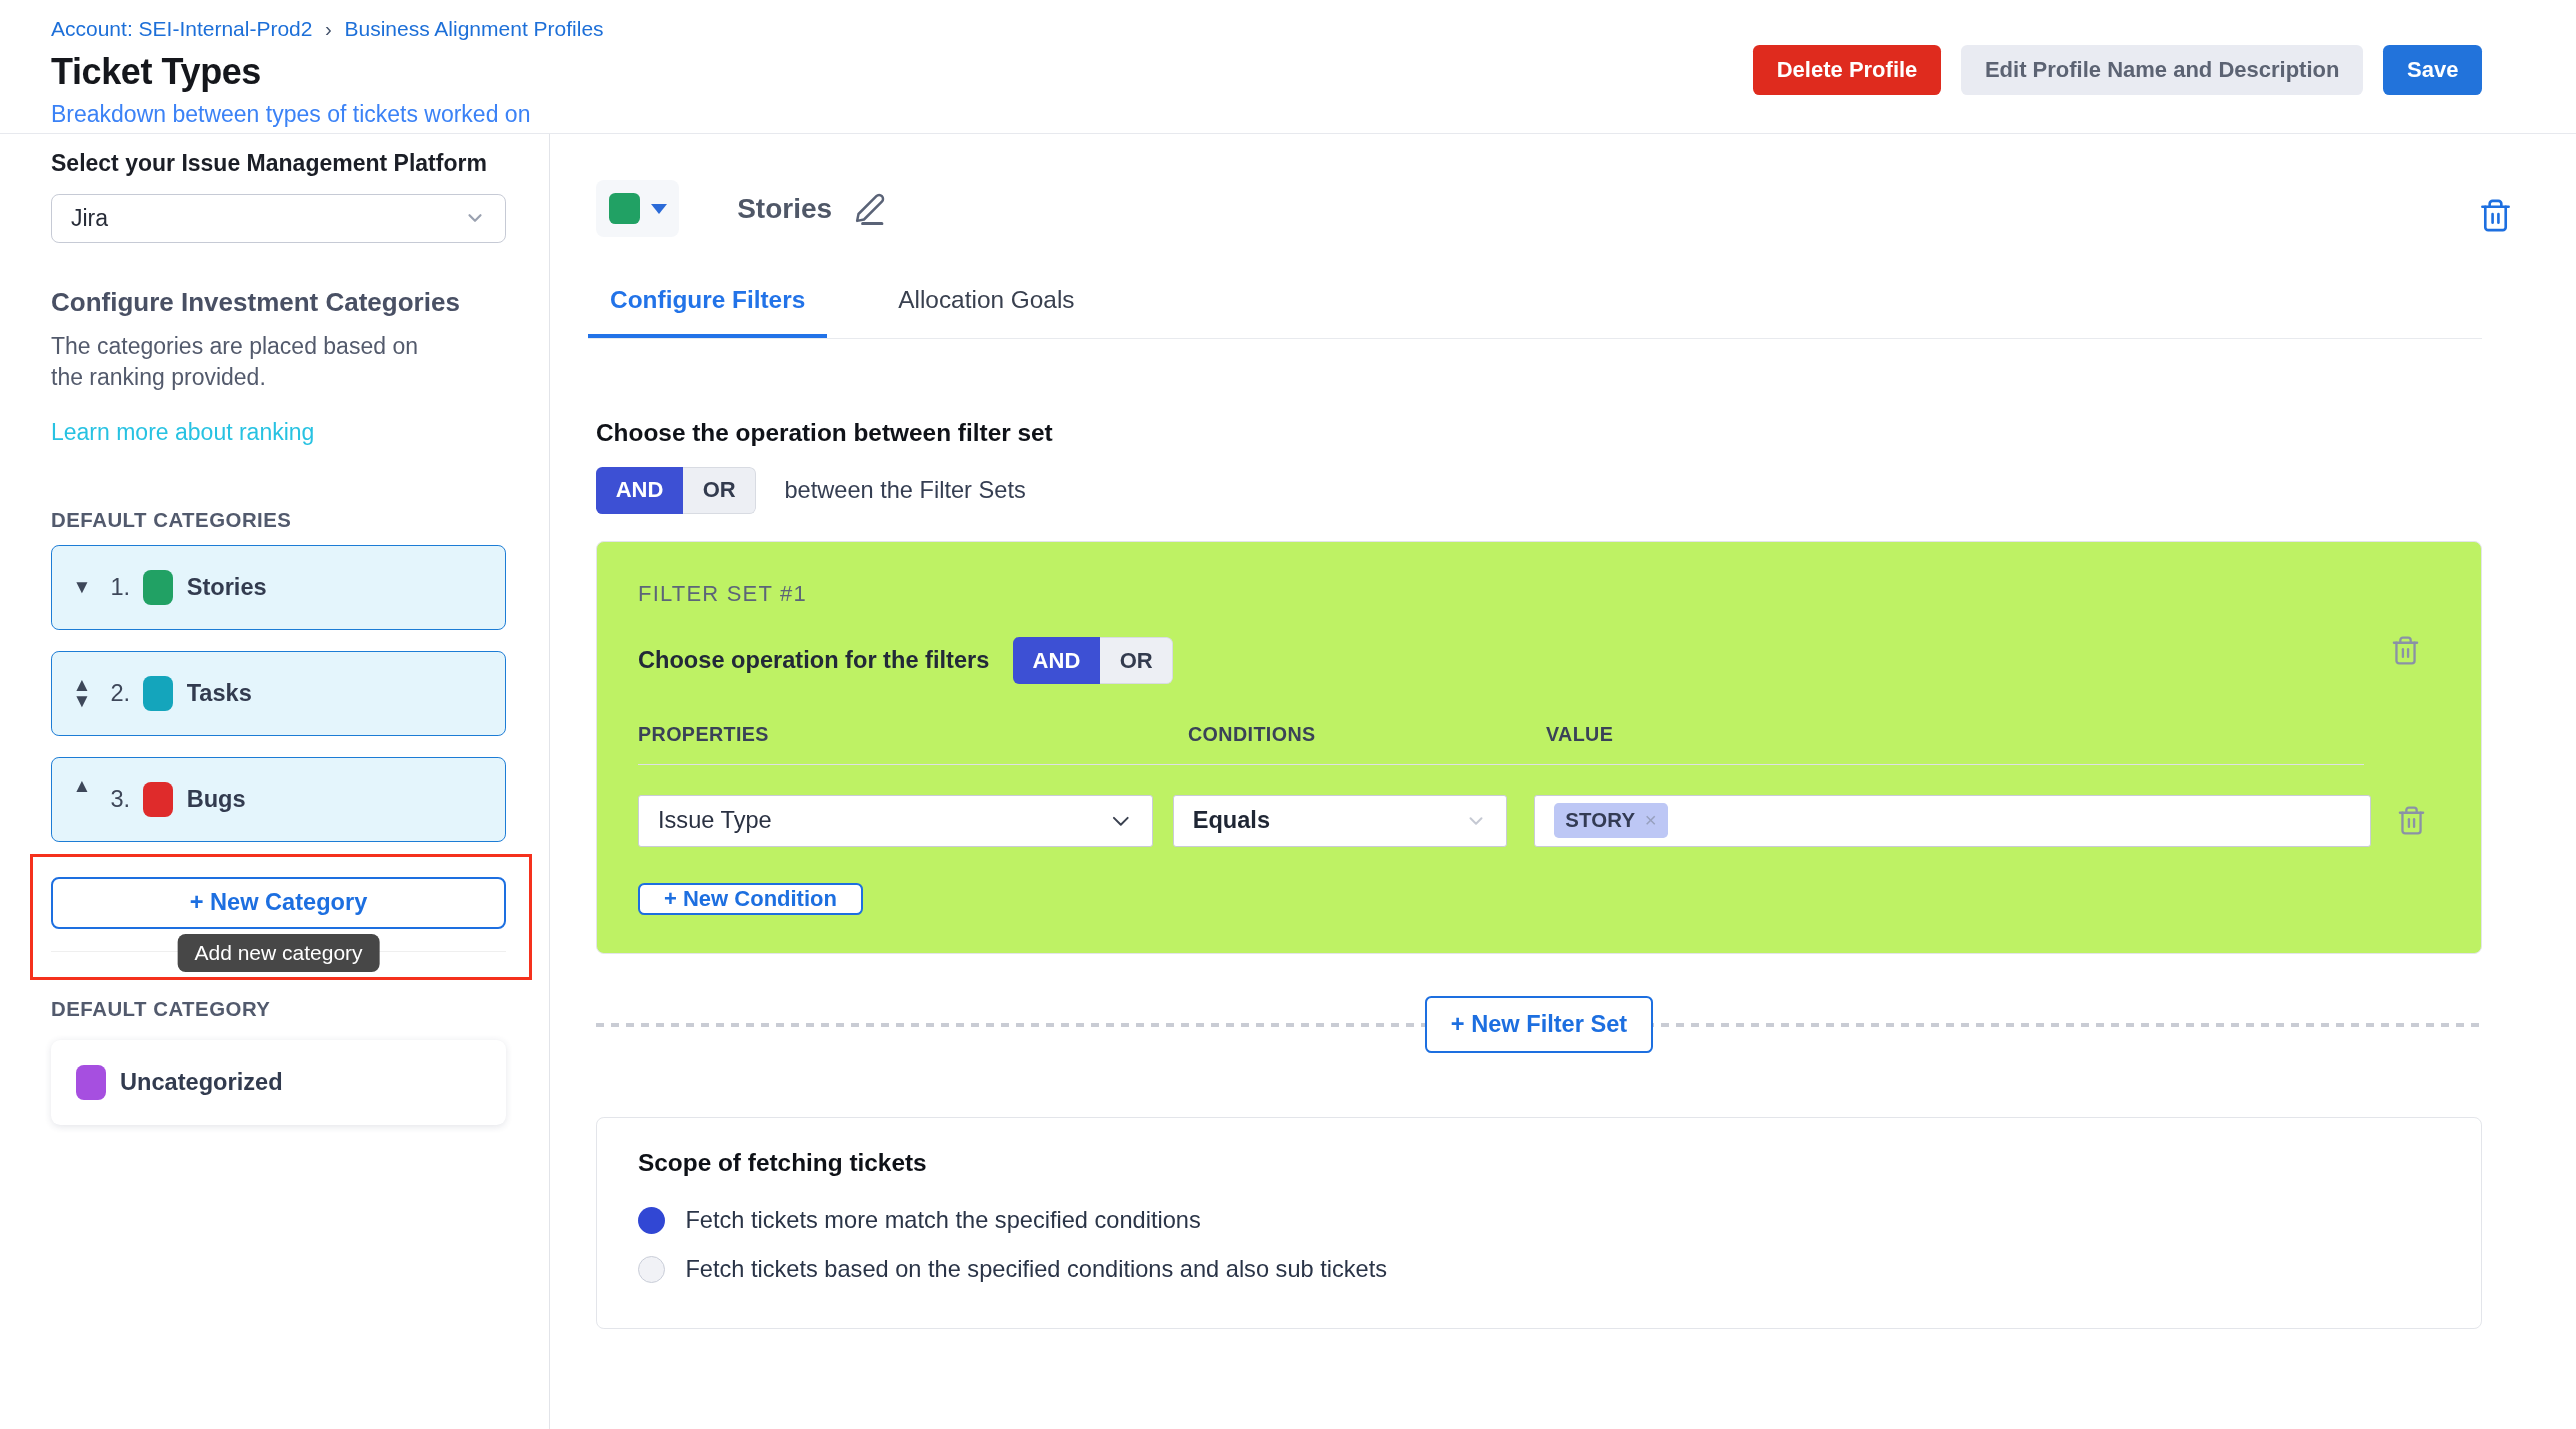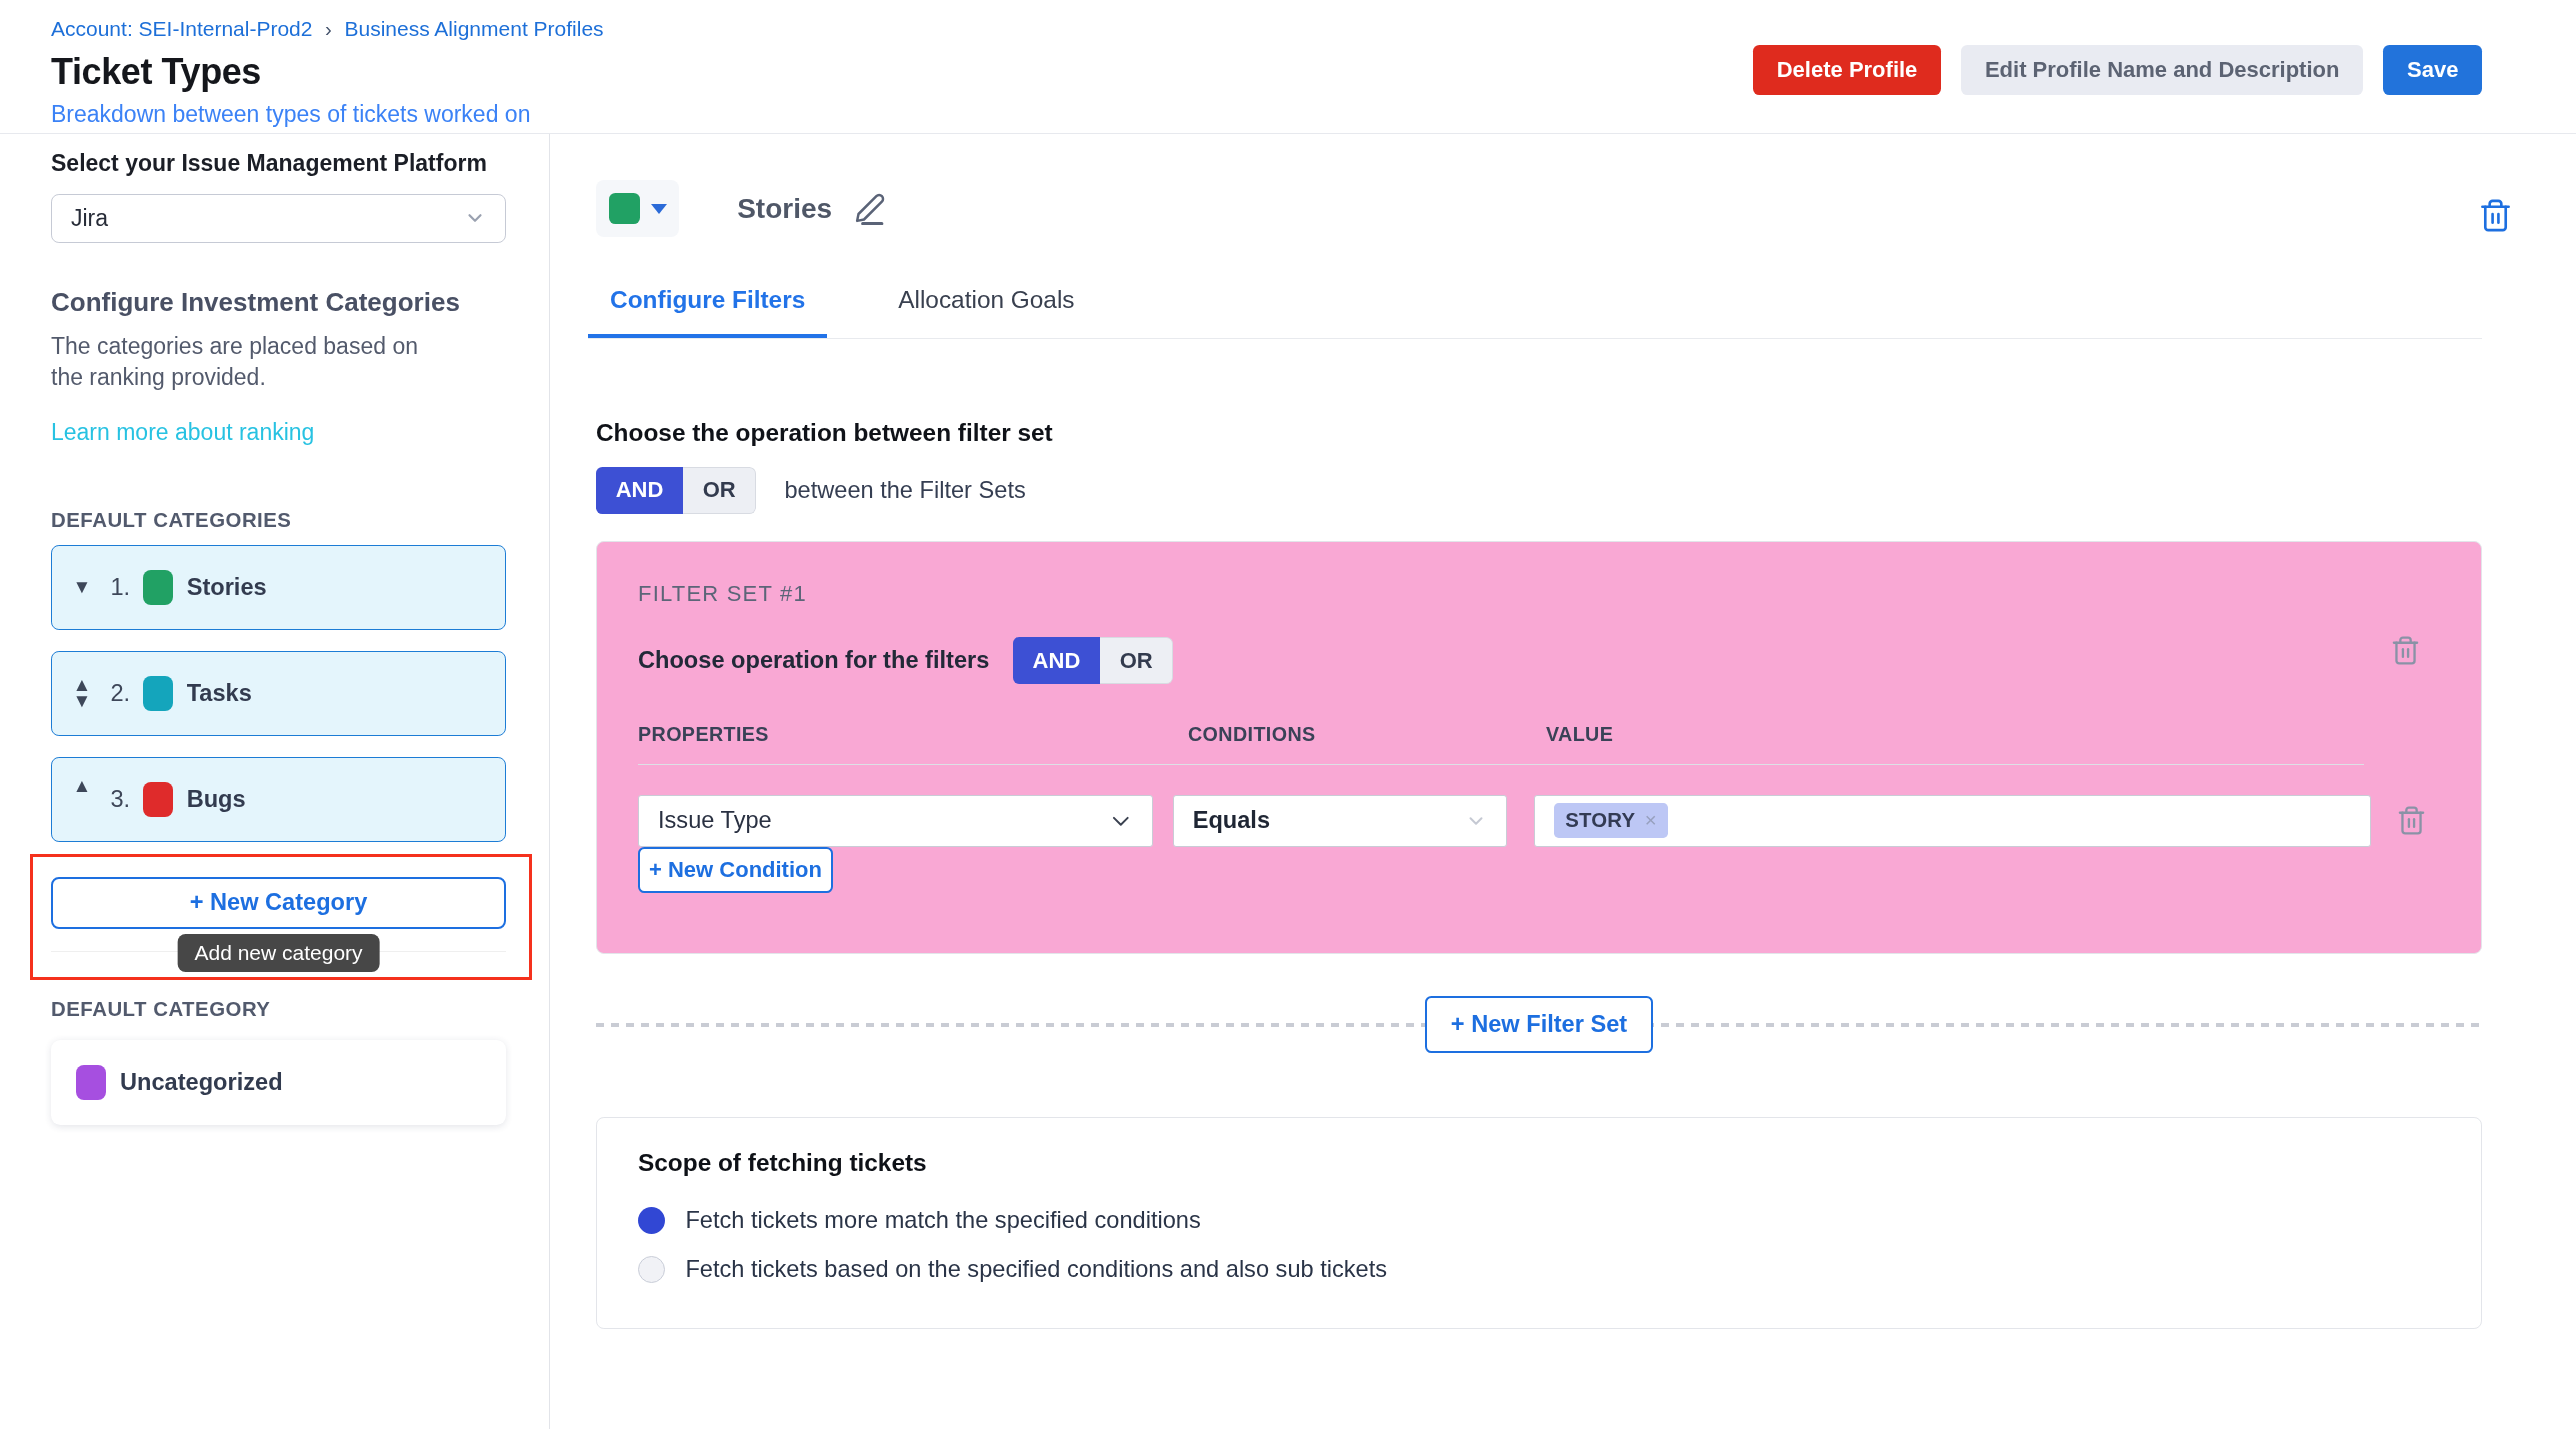--- a/index.html
+++ b/index.html
@@ -82,41 +82,41 @@
   .toggle-row { margin-top:20.4px; display:flex; align-items:center; }
   .seg-toggle { display:inline-flex; height:47px; border-radius:6.3px; overflow:hidden; }
   .seg { display:inline-flex; align-items:center; justify-content:center; font-size:22px;
          font-weight:bold; padding:0 19.7px; cursor:pointer; }
   .seg.on { background:#3D50D4; color:#fff; }
   .seg.off { background:#EDEFF4; color:#333B4E; border:0.8px solid #D8DBE2; border-left:none;
              border-radius:0 6.3px 6.3px 0; }
   .between-text { margin-left:28px; font-size:23.6px; color:#353E52; }
 
   .filter-panel { margin-top:27.5px; position:relative; width:1886px; height:413px;
-                  background:#f9a8d4; border:0.8px solid #E3E5EA; border-radius:7.9px; padding:39px 41px 0; }
+                  background:#bef264; border:0.8px solid #E3E5EA; border-radius:7.9px; padding:39px 41px 0; }
   .fs-title { font-size:22px; color:#5C6578; letter-spacing:1.2px; }
   .fs-op-row { margin-top:30px; display:flex; align-items:center; gap:23.6px; }
   .fs-op-label { font-size:23.6px; font-weight:bold; color:#222938; }
   .fs-trash { position:absolute; top:93px; right:60px; color:#8A92A6; cursor:pointer; }
   .fs-cols { margin-top:39px; display:flex; font-size:19.7px; font-weight:bold; color:#3A4257; letter-spacing:0.4px; }
   .col-prop { width:550px; } .col-cond { width:358px; }
   .fs-divider { margin-top:17.3px; width:1726px; height:0.8px; background:#DDE0E6; }
   .fs-row { margin-top:30px; display:flex; align-items:center; }
   .field { height:52px; background:#fff; border:1.2px solid #C9CCD6; border-radius:3px;
            display:flex; align-items:center; justify-content:space-between; padding:0 19px;
            font-size:23.6px; cursor:pointer; }
   .prop-field { width:515px; color:#2A3142; }
   .cond-field { width:334px; margin-left:19.7px; color:#1F2634; font-weight:bold; }
   .value-field { width:837px; margin-left:27.5px; justify-content:flex-start; cursor:text; }
   .chip { display:inline-flex; align-items:center; background:#BDC7F5; border-radius:4.7px;
           padding:6.3px 11px; font-size:20.4px; font-weight:bold; color:#333B54; letter-spacing:0.2px; }
   .chip-x { margin-left:9.4px; color:#97A0BE; font-weight:normal; font-size:20.4px; cursor:pointer; }
   .row-trash { margin-left:25px; color:#8A92A6; cursor:pointer; }
-  .new-cond-btn { display:inline-flex; align-items:center; height:46px;
-                  padding:0 9px; background:#fff; border:2px solid #1D6FE0; border-radius:6.3px;
+  .new-cond-btn { margin-top:36px; display:inline-flex; align-items:center; height:32px;
+                  padding:0 24px; background:#fff; border:2px solid #1D6FE0; border-radius:6.3px;
                   color:#1D6FE0; font-size:22px; font-weight:bold; cursor:pointer; }
 
   .nfs-wrap { position:relative; margin-top:42px; height:57px; display:flex; justify-content:center; }
   .dashed-line { position:absolute; top:27px; left:0; right:0; height:3.1px;
                  background:repeating-linear-gradient(90deg,#C9CCD4 0 7.9px,transparent 7.9px 15px); }
   .nfs-btn { position:relative; z-index:2; height:57px; padding:0 23.6px; background:#fff;
              border:2.4px solid #1D6FE0; border-radius:6.3px; color:#1D6FE0; font-size:23.6px;
              font-weight:bold; cursor:pointer; }
 
   .scope-panel { margin-top:64px; width:1886px; height:212px; background:#fff;

